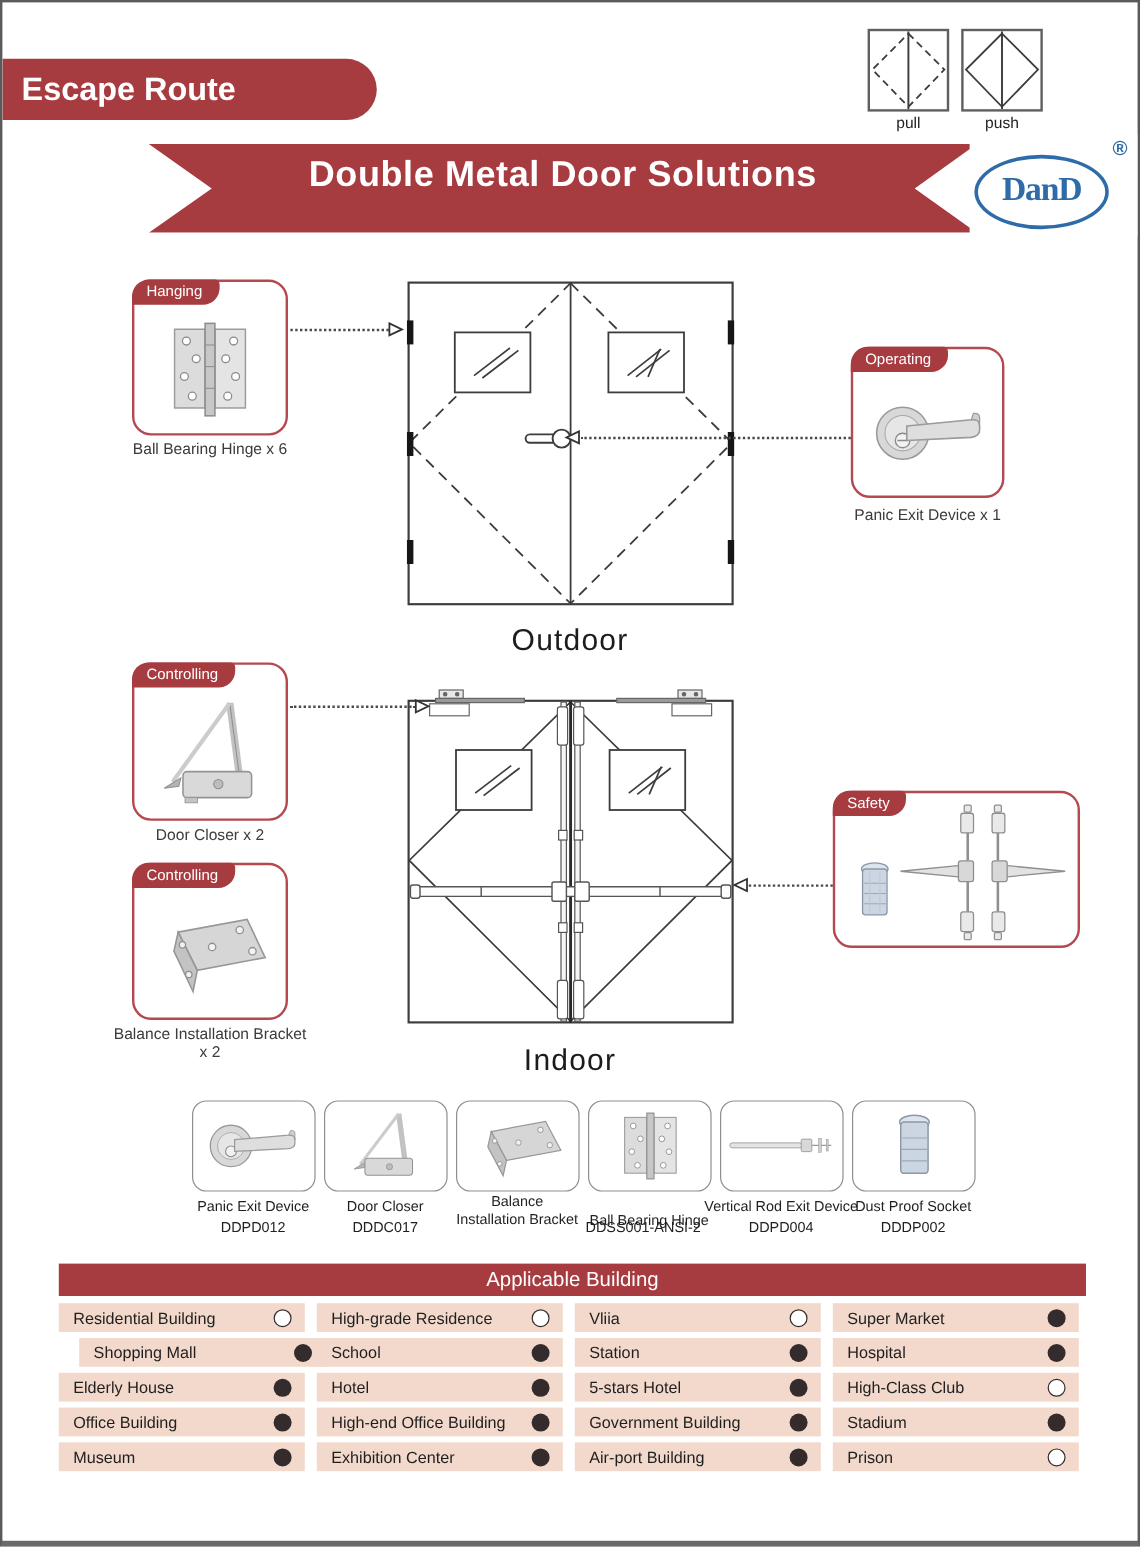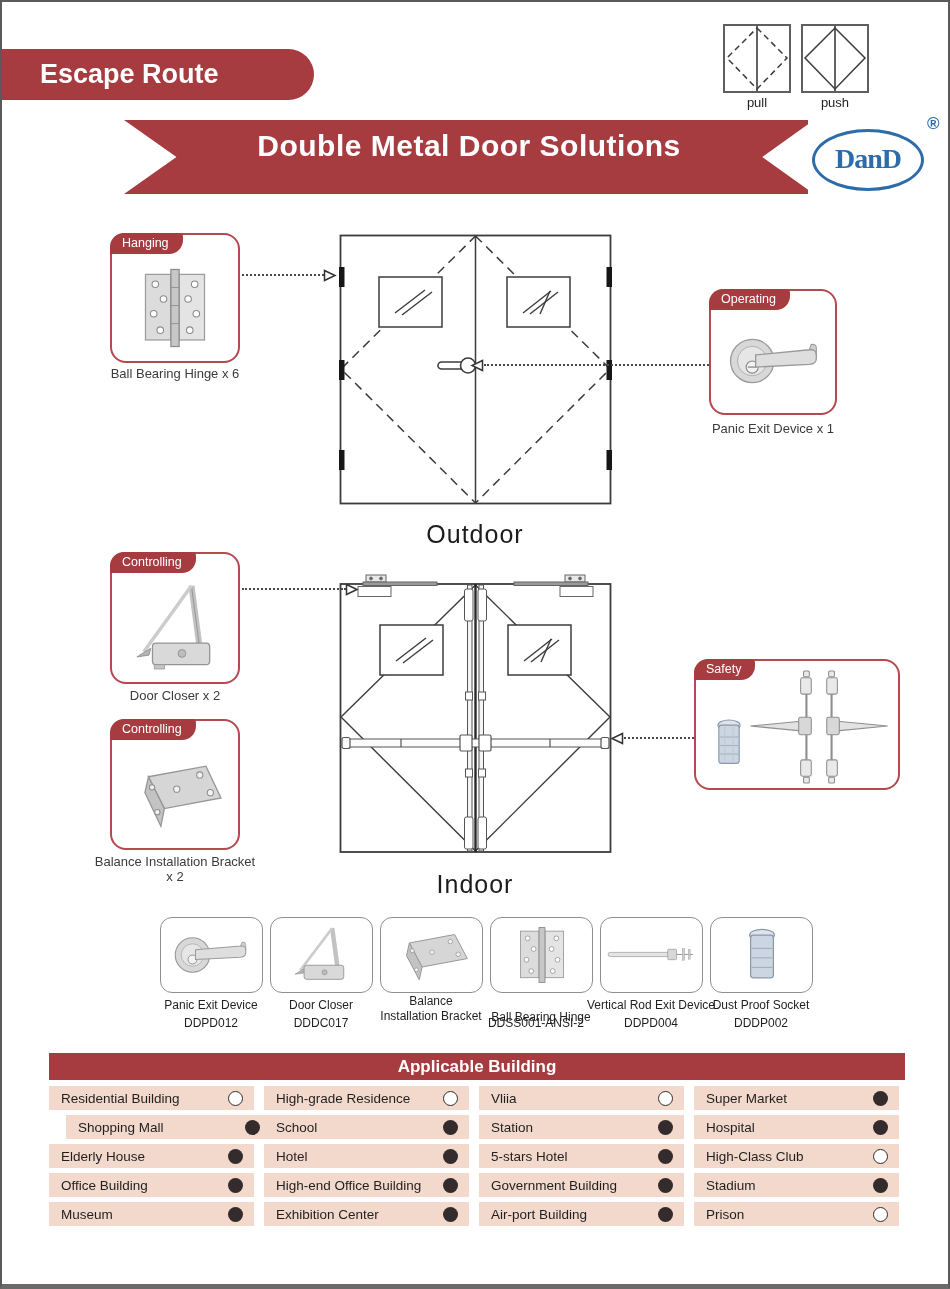--- a/index.html
+++ b/index.html
@@ -7,21 +7,21 @@
     --blue:#2E6CA9; --dot:#332B2C; --line:#3c3c3c;
   }
   *{box-sizing:border-box; margin:0; padding:0;}
   body{background:#fff; font-family:"Liberation Sans", sans-serif;}
   #page{position:relative; width:950px; height:1289px; background:#fff;
         border:2px solid #5a5a5a; border-bottom:5px solid #6a6a6a; overflow:hidden;}
 
   
   .badge{position:absolute; left:0; top:47px; width:312px; height:51px;
          background:var(--red); border-radius:0 26px 26px 0;
-         color:#fff; font-size:27px; font-weight:bold; line-height:51px; padding-left:38px;}
+         color:#fff; font-size:27px; font-weight:bold; line-height:51px; padding-left:16px;}
   .swing{position:absolute; top:22px; width:68px; height:69px; border:2px solid #5f5f5f; background:#fff;}
   .swing svg{display:block;}
   .swing-label{position:absolute; top:93px; width:68px; text-align:center; font-size:13px; color:#222;}
   .ribbon{position:absolute; left:122px; top:118px; width:690px; height:74px; background:var(--red);
           clip-path:polygon(0 0,100% 0,92.5% 50%,100% 100%,0 100%,7.6% 50%);
           color:#fff; text-align:center;}
   .ribbon .t1{margin-top:9px; font-size:30px; font-weight:bold; letter-spacing:.5px;}
   .ribbon .t2{font-size:19px; margin-top:1px;}
   .logo{position:absolute; left:806px; top:110px; width:140px; height:85px; background:#fff;}
   .logo .oval{position:absolute; left:4px; top:17px; width:112px; height:62px;
@@ -47,21 +47,21 @@
   
   .pcard{position:absolute; top:915px; width:103px; height:76px; background:#fff;
          border:1.6px solid #8f8f8f; border-radius:12px; display:flex; align-items:center; justify-content:center;}
   .pname{position:absolute; top:996px; width:140px; text-align:center; font-size:12px;
          color:#1f1f1f; white-space:pre-line; line-height:15px;}
   .pcode{position:absolute; top:1014px; width:140px; text-align:center; font-size:12px; color:#1f1f1f;}
   .pname.two{top:992px;}
 
   
   .bheader{position:absolute; left:47px; top:1051px; width:856px; height:27px; background:var(--red);
-           color:#fff; font-size:17px; font-weight:bold; text-align:center; line-height:27px;}
+           color:#fff; font-size:17px; font-weight:normal; text-align:center; line-height:27px;}
   .brow{position:absolute; width:205px; height:24px; background:var(--row-bg);
         display:flex; align-items:center; justify-content:space-between; padding:0 11px 0 12px;}
   .bname{font-size:13.5px; color:#1f1f1f; white-space:nowrap;}
   .bdot{width:15px; height:15px; border-radius:50%; flex:0 0 auto;}
   .bdot.filled{background:var(--dot);}
   .bdot.empty{background:#fff; border:1.8px solid var(--dot);}
 
   svg .ln{stroke:var(--line); fill:none;}
 </style>
 </head>

